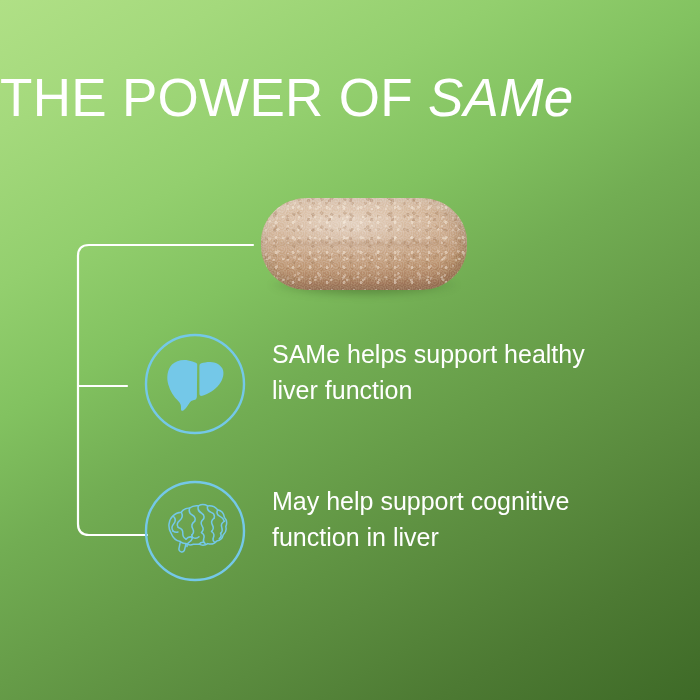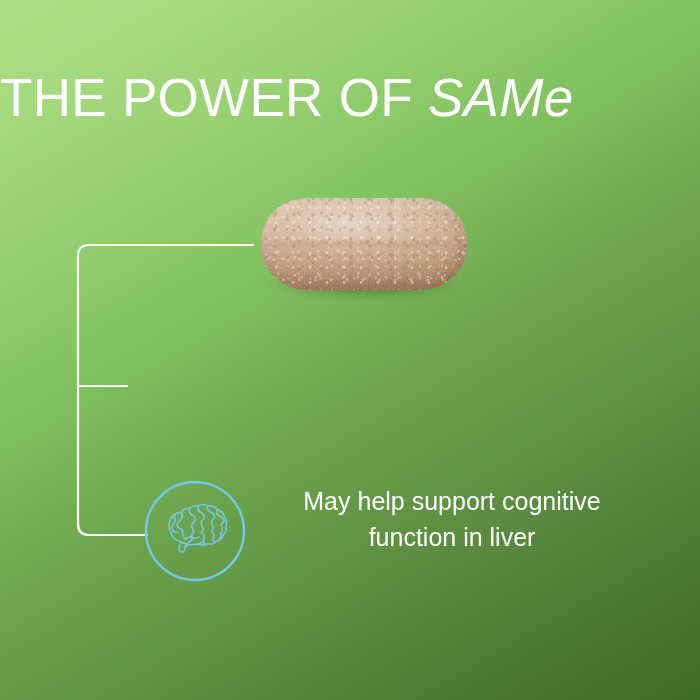--- a/index.html
+++ b/index.html
@@ -140,21 +140,21 @@
   }
 
   
   .feature {
     position: absolute;
     left: 141px;
     width: 520px;
     height: 108px;
   }
   #feature-liver { top: 330px; }
-  #feature-brain { top: 477px; text-align: center; }
+  #feature-brain { top: 477px; }
 
   .icon-circle {
     position: absolute;
     left: 0;
     top: 0;
     width: 108px;
     height: 108px;
   }
   .feature-text {
     position: absolute;
@@ -187,20 +187,52 @@
 
   <svg id="bracket" viewBox="0 0 200 310">
     <g fill="none" stroke="#ffffff" stroke-width="2.2" stroke-linecap="round">
 
       <path d="M 183 9 L 19 9 Q 8 9 8 20 L 8 288 Q 8 299 19 299 L 77 299"></path>
 
       <path d="M 8 150 L 57 150"></path>
     </g>
   </svg>
 
+  <div class="feature" id="feature-liver">
+    <svg class="icon-circle" viewBox="0 0 108 108">
+      <circle cx="54" cy="54" r="49" fill="none" stroke="#74c8e8" stroke-width="2.4"></circle>
+      <g fill="#74c8e8">
+
+        <path d="M 51.5 31.5
+                 C 44.0 28.5, 35.5 29.8, 31.0 34.5
+                 C 26.2 39.5, 25.4 47.5, 27.3 54.5
+                 C 29.0 61.0, 32.7 66.8, 37.0 70.8
+                 C 39.4 73.0, 40.2 75.3, 40.0 78.2
+                 C 39.8 80.6, 40.9 81.6, 42.7 80.2
+                 C 45.0 78.4, 46.8 75.6, 48.3 73.2
+                 C 49.4 71.4, 50.9 70.4, 53.0 70.0
+                 C 54.9 69.6, 55.8 68.4, 55.9 66.4
+                 L 56.2 34.6
+                 C 56.2 32.9, 54.4 32.6, 51.5 31.5 Z"></path>
+
+        <path d="M 60.3 33.2
+                 C 58.9 33.6, 58.4 34.6, 58.4 36.2
+                 L 58.4 63.6
+                 C 58.4 65.6, 59.4 66.3, 61.3 65.8
+                 C 67.6 64.0, 74.0 60.0, 78.2 54.6
+                 C 82.3 49.4, 83.6 43.2, 81.4 38.6
+                 C 79.4 34.4, 74.4 32.0, 69.4 31.9
+                 C 66.2 31.8, 62.8 32.4, 60.3 33.2 Z"></path>
+      </g>
+    </svg>
+    <div class="feature-text">
+      <div>SAMe helps support healthy</div>
+      <div>liver function</div>
+    </div>
+  </div>
 
   <div class="feature" id="feature-brain">
     <svg class="icon-circle" viewBox="0 0 108 108">
       <circle cx="54" cy="54" r="49" fill="none" stroke="#74c8e8" stroke-width="2.4"></circle>
       <g fill="none" stroke="#74c8e8" stroke-width="1.5" stroke-linecap="round" stroke-linejoin="round">
 
         <path d="M 30.0 56.0
                  C 26.5 50.5, 27.6 43.0, 32.0 38.8
                  C 34.2 36.6, 37.2 35.3, 40.2 35.2
                  C 42.0 32.6, 45.2 31.0, 48.6 31.0

